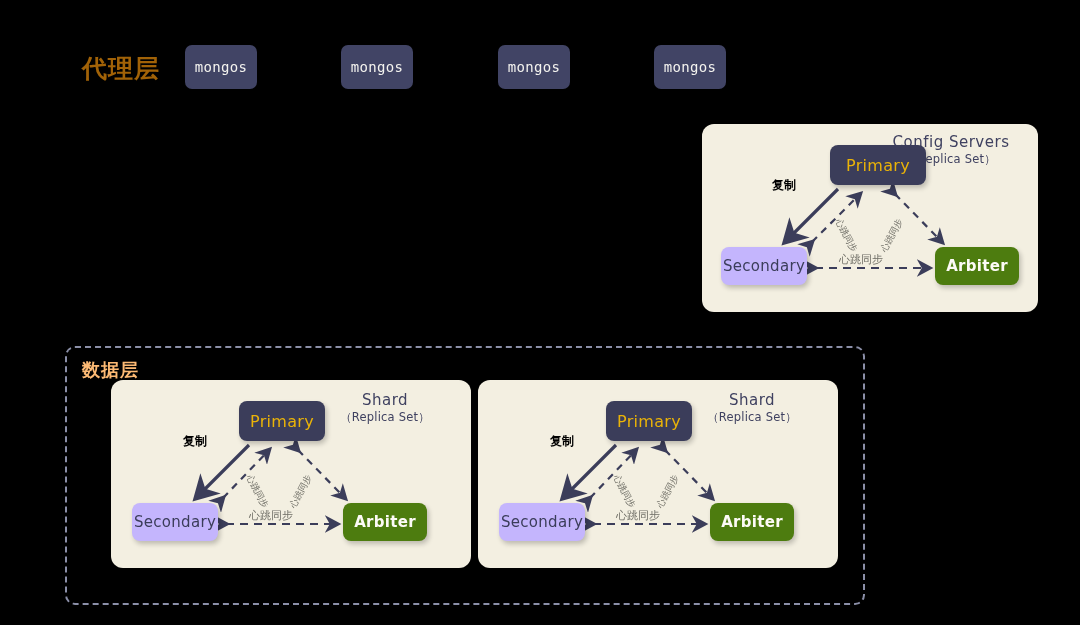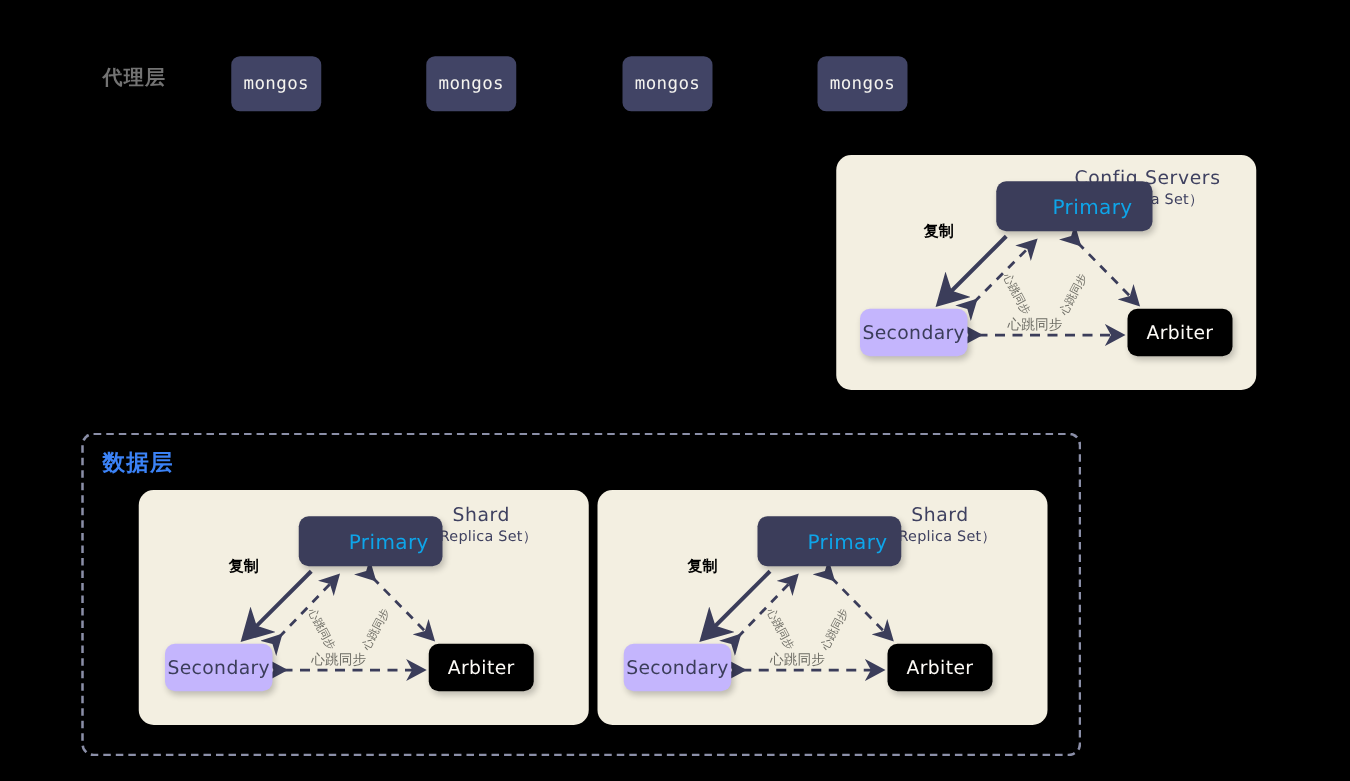--- a/index.html
+++ b/index.html
@@ -2,84 +2,84 @@
 <html><head>
 <meta charset="utf-8">
 <style>
   html,body{margin:0;padding:0;background:#000;}
   body{width:1080px;height:625px;position:relative;overflow:hidden;
        font-family:"DejaVu Sans","Liberation Sans",sans-serif;}
 
   
   #proxy-layer-label{
     position:absolute;left:82px;top:52px;
-    font-size:16px;font-weight:bold;color:#737373;letter-spacing:1px;font-family:Liberation Mono, monospace;
+    font-size:25px;font-weight:bold;color:#a16207;letter-spacing:1px;font-family:Liberation Mono, monospace;
   }
   .mongos-node{
     position:absolute;top:45px;width:72px;height:44px;
     background:#414465;border-radius:7px;
     display:flex;align-items:center;justify-content:center;
     font-family:"DejaVu Sans Mono","Liberation Mono",monospace;
     font-size:14px;color:#f4f3ef;letter-spacing:.3px;
   }
 
   
   #data-layer-box{
     position:absolute;left:65px;top:346px;width:800px;height:259px;
     border:2px dashed #8b8fa8;border-radius:10px;box-sizing:border-box;
   }
   #data-layer-label{
     position:absolute;left:82px;top:358px;
-    font-size:18px;font-weight:bold;color:#3b82f6;letter-spacing:1px;
+    font-size:18px;font-weight:bold;color:#fdba74;letter-spacing:1px;
   }
 
   
   .rs-card{
     position:absolute;background:#f3efe1;border-radius:12px;
     box-shadow:3px 4px 7px rgba(0,0,0,.45);
   }
   .rs-title{
     position:absolute;text-align:center;color:#3f4160;line-height:1.35;
   }
   .rs-title .t1{display:block;font-size:15px;letter-spacing:.5px;}
   .rs-title .t2{display:block;font-size:11.5px;letter-spacing:.2px;}
 
   
   .node{
     position:absolute;border-radius:8px;
     display:flex;align-items:center;justify-content:center;
     box-shadow:2px 3px 5px rgba(0,0,0,.22);
     letter-spacing:.3px;white-space:nowrap;
   }
-  .node.primary  {background:#3b3d5a;color:#0ea5e9;padding-left:29px;}
+  .node.primary  {background:#3b3d5a;color:#eab308;}
   .node.secondary{background:#c4b5fd;color:#3b3d5a;}
-  .node.arbiter  {background:#000000;color:#fdfbf7;}
+  .node.arbiter  {background:#4d7c0f;color:#fdfbf7;font-weight:bold;}
 
   
   .edges{position:absolute;left:0;top:0;overflow:visible;}
 
   
   .edge-label{
     position:absolute;color:#6f6e66;white-space:nowrap;
   }
   .lbl-replicate{color:#000000;font-weight:bold;}
 
   
-  #config-card{left:669px;top:124px;width:336px;height:188px;}
+  #config-card{left:702px;top:124px;width:336px;height:188px;}
   #config-card .rs-title{right:12px;top:8px;width:150px;}
   #config-card .node.primary  {left:128px;top:21px; width:96px;height:40px;font-size:16px;}
   #config-card .node.secondary{left:19px; top:123px;width:86px;height:38px;font-size:15px;}
   #config-card .node.arbiter  {left:233px;top:123px;width:84px;height:38px;font-size:15px;}
   #config-card .lbl-replicate {left:70px; top:53px; font-size:12px;}
   #config-card .lbl-h-left    {left:126px;top:105px;font-size:9px;transform:rotate(62deg);}
   #config-card .lbl-h-right   {left:172px;top:105px;font-size:9px;transform:rotate(-62deg);}
   #config-card .lbl-h-bottom  {left:137px;top:128px;font-size:11px;}
 
   
-  .shard-card{top:392px;width:360px;height:188px;}
+  .shard-card{top:380px;width:360px;height:188px;}
   #shard-card-1{left:111px;}
   #shard-card-2{left:478px;}
   .shard-card .rs-title{right:16px;top:10px;width:140px;}
   .shard-card .node.primary  {left:128px;top:21px; width:86px;height:40px;font-size:16px;}
   .shard-card .node.secondary{left:21px; top:123px;width:86px;height:38px;font-size:15px;}
   .shard-card .node.arbiter  {left:232px;top:123px;width:84px;height:38px;font-size:15px;}
   .shard-card .lbl-replicate {left:72px; top:53px; font-size:12px;}
   .shard-card .lbl-h-left    {left:128px;top:105px;font-size:9px;transform:rotate(62deg);}
   .shard-card .lbl-h-right   {left:172px;top:105px;font-size:9px;transform:rotate(-62deg);}
   .shard-card .lbl-h-bottom  {left:138px;top:128px;font-size:11px;}

